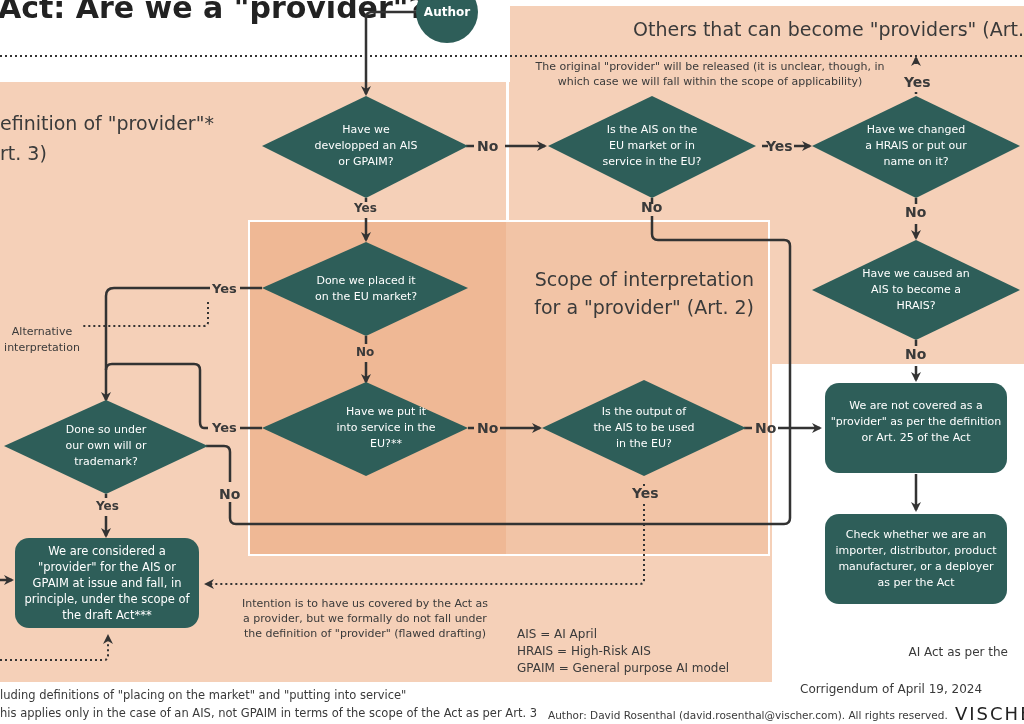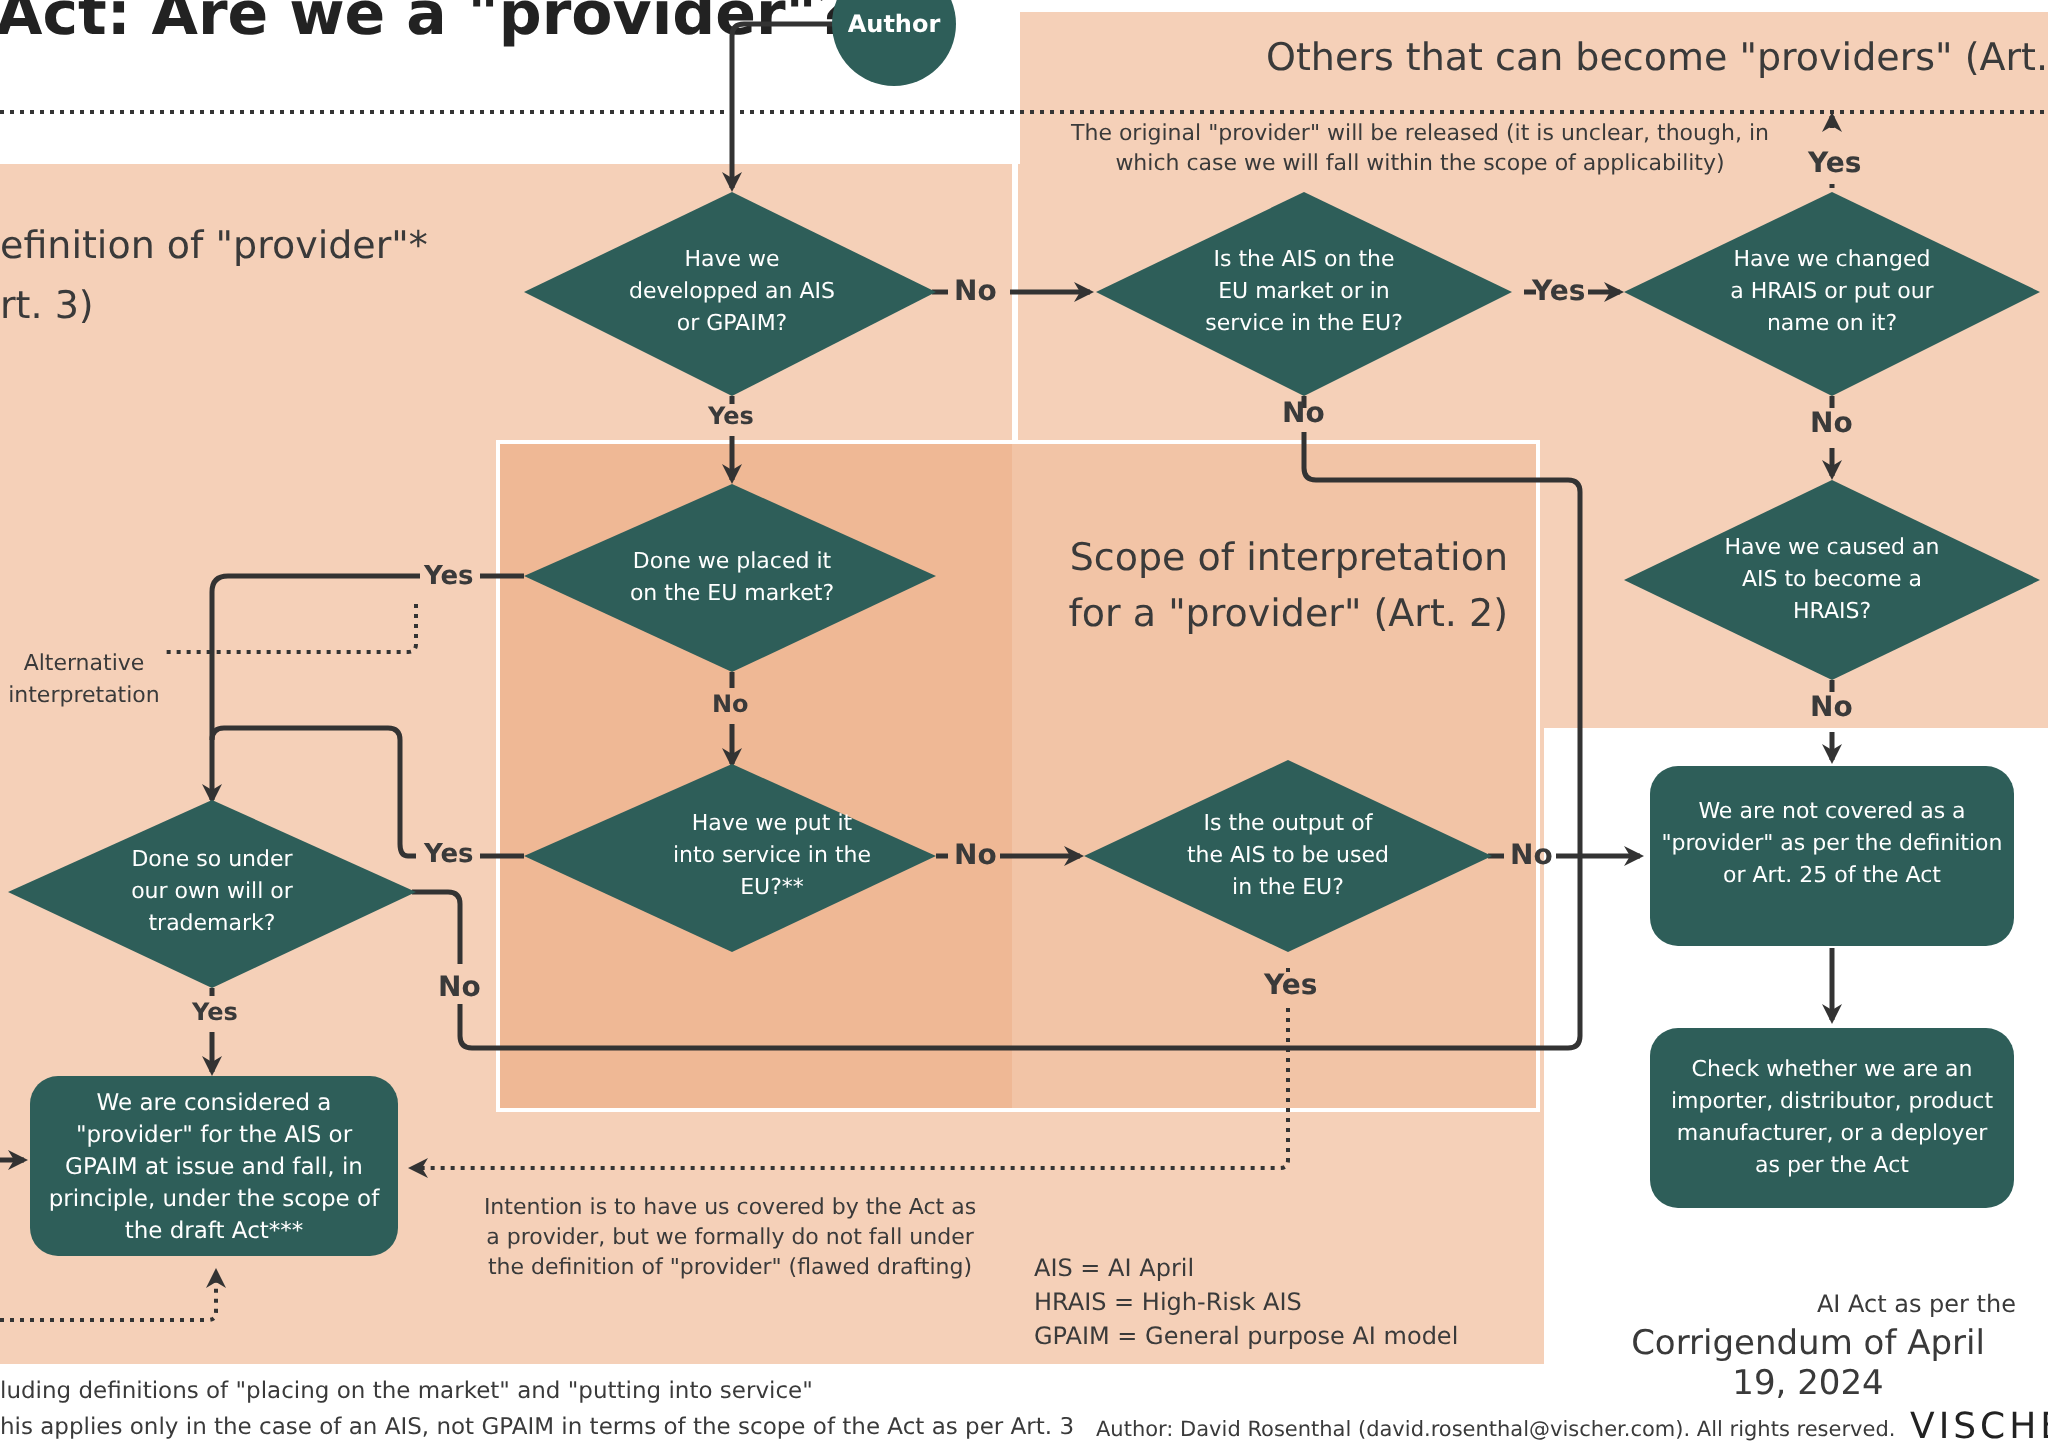--- a/index.html
+++ b/index.html
@@ -131,18 +131,18 @@
 
 <div class="txt ctr" style="left:530px;top:59px;width:360px;font-size:11px;line-height:15px;">The original "provider" will be released (it is unclear, though, in which case we will fall within the scope of applicability)</div>
 <div class="txt ctr" style="left:2px;top:312px;width:80px;font-size:11px;line-height:16px;margin-top:12px;">Alternative interpretation</div>
 <div class="txt ctr" style="left:240px;top:596px;width:250px;font-size:11px;line-height:15px;">Intention is to have us covered by the Act as a provider, but we formally do not fall under the definition of "provider" (flawed drafting)</div>
 
 <div class="txt" style="left:517px;top:627px;font-size:12px;">AIS = AI April</div>
 <div class="txt" style="left:517px;top:644px;font-size:12px;">HRAIS = High-Risk AIS</div>
 <div class="txt" style="left:517px;top:661px;font-size:12px;">GPAIM = General purpose AI model</div>
 
 <div class="txt" style="left:800px;top:645px;width:208px;text-align:right;font-size:12px;">AI Act as per the</div>
-<div class="txt" style="left:800px;top:662px;width:208px;text-align:center;font-size:17px;">Corrigendum of April 19, 2024</div>
+<div class="txt" style="left:800px;top:682px;width:208px;text-align:left;font-size:12px;">Corrigendum of April 19, 2024</div>
 
 <div class="txt" style="left:0;top:688px;font-size:11.5px;white-space:nowrap;">luding definitions of "placing on the market" and "putting into service"</div>
 <div class="txt" style="left:0;top:706px;font-size:11.5px;white-space:nowrap;">his applies only in the case of an AIS, not GPAIM in terms of the scope of the Act as per Art. 3</div>
 <div class="txt" style="left:548px;top:709px;font-size:10.5px;white-space:nowrap;">Author: David Rosenthal (david.rosenthal@vischer.com). All rights reserved.</div>
 <div class="txt" style="left:955px;top:703px;font-size:18px;letter-spacing:2px;color:#222;white-space:nowrap;">VISCHE</div>
 
 </body></html>

